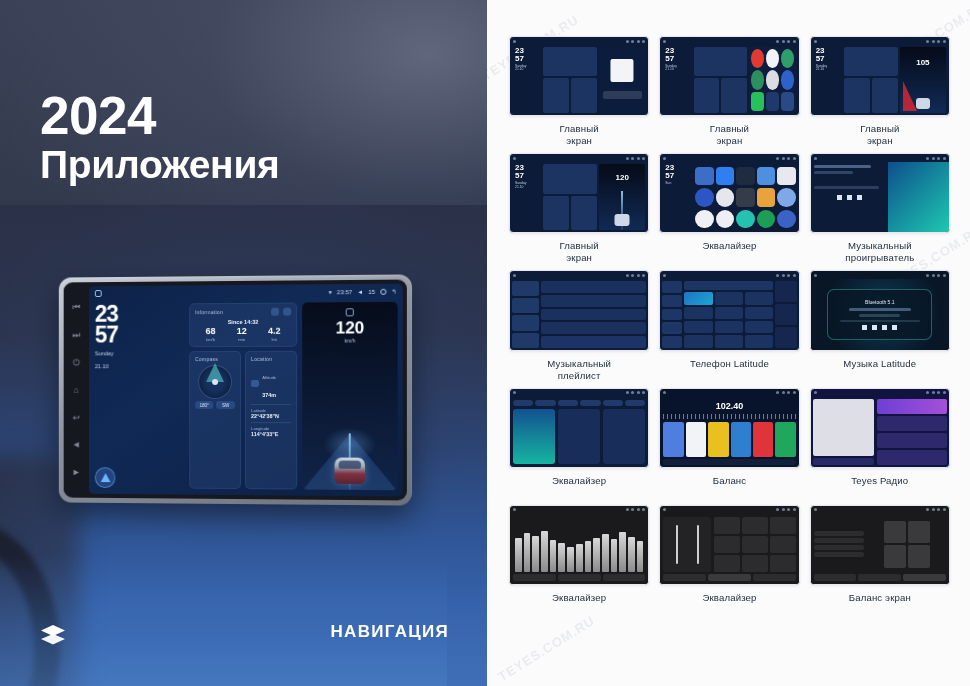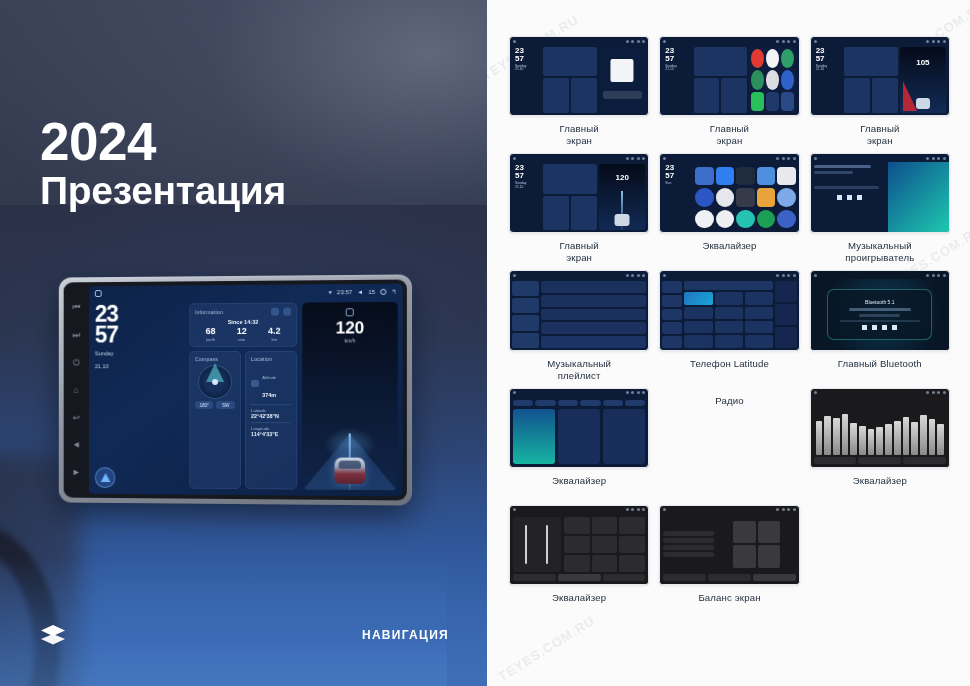--- a/index.html
+++ b/index.html
@@ -25,21 +25,21 @@
     position:absolute; left:40px; top:32px; display:flex; align-items:center; gap:9px; z-index:7;
   }
   .brand-name {
     font-size:27px; font-weight:700; letter-spacing:1.2px; color:#f2f4f8;
     font-family:"Liberation Sans", sans-serif;
   }
   .brand-badge {
     background:#fff; color:#2b3246; font-size:11px; font-weight:700; letter-spacing:1.2px;
     padding:3px 8px 3px 9px; border-radius:4px; line-height:1;
   }
-  .headline { position:absolute; left:40px; top:88px; z-index:7;margin-top:26px; }
+  .headline { position:absolute; left:40px; top:88px; z-index:7; }
   .headline .yr {
     font-size:53px; font-weight:700; color:#ffffff; line-height:1.04; letter-spacing:-0.5px;
   }
   .headline .l1, .headline .l2 {
     font-size:39px; font-weight:700; color:#ffffff; line-height:1.12; letter-spacing:-0.3px;
   }
 
   
   .dash {
     position:absolute; left:-40px; top:205px; width:570px; height:500px;
@@ -172,21 +172,21 @@
     background:rgba(40,60,95,.75); border-radius:4px 4px 2px 2px; }
   .glow-beam {
     position:absolute; left:50%; bottom:28px; transform:translateX(-50%);
     width:52px;height:34px; border-radius:50%;
     background:radial-gradient(ellipse at center, rgba(120,190,255,.34), rgba(0,0,0,0) 70%);
   }
 
   .layers-icon { position:absolute; left:40px; bottom:36px; z-index:8; }
   .nav-word {
     position:absolute; right:38px; bottom:44px; z-index:8;
-    color:#ffffff; font-size:12px; font-weight:700; letter-spacing:1.3px;
+    color:#ffffff; font-size:17px; font-weight:700; letter-spacing:1.3px;
   }
 
   
   .right {
     position:relative; width:483px; height:686px; background:#fbfbfc;
     padding:36px 20px 14px 22px; overflow:hidden;
   }
   .grid { display:grid; grid-template-columns:repeat(3,1fr); gap:6px 10px; }
   .cell { display:flex; flex-direction:column; align-items:center; }
   .thumb {
@@ -297,21 +297,21 @@
 <body>
 
 <div class="page">
 
   <div class="left">
     <div class="left-sheen"></div>
 
 
     <div class="headline">
       <div class="yr">2024</div>
-      <div class="l1">Презентация</div>
+      <div class="l1">Приложения</div>
     </div>
 
     <div class="dash">
       <div class="dash-blur-l"></div>
       <div class="wheel"></div>
 
       <div class="dash-glow"></div>
     </div>
 
     <div class="unit">
@@ -747,21 +747,21 @@
                 <div class="bt-ctrls">
                     <i></i>
                     <i></i>
                     <i></i>
                     <i></i>
                   </div>
               </div>
             </div>
           </div>
         </div>
-        <div class="caption" style="white-space:pre-line;">Главный Bluetooth</div>
+        <div class="caption" style="white-space:pre-line;">Музыка Latitude</div>
       </div>
 
       <div class="cell">
         <div class="thumb">
           <div class="tbar">
               <i class="tdot"></i>
             <span class="tright">
                 <i class="tdot"></i>
                 <i class="tdot"></i>
                 <i class="tdot"></i>
@@ -783,23 +783,77 @@
                   <div></div>
                   <div></div>
                 </div>
             </div>
           </div>
         </div>
         <div class="caption" style="white-space:pre-line;">Эквалайзер</div>
       </div>
 
       <div class="cell">
-        <div class="caption" style="white-space:pre-line;">Радио</div>
-      </div>
-
+        <div class="thumb" style="background:#07142c;">
+          <div class="tbar">
+              <i class="tdot"></i>
+            <span class="tright">
+                <i class="tdot"></i>
+                <i class="tdot"></i>
+                <i class="tdot"></i>
+                <i class="tdot"></i>
+              </span>
+          </div>
+          <div class="tbody">
+            <div class="mini-radio">
+              <div class="rd-freq">102.40</div>
+              <div class="rd-scale"></div>
+              <div class="rd-presets">
+                <div style="background:#4e7fe0;"></div>
+                <div style="background:#f2f3f6;"></div>
+                <div style="background:#e8c020;"></div>
+                <div style="background:#2f7fd0;"></div>
+                <div style="background:#e0343c;"></div>
+                <div style="background:#1fa85c;"></div>
+              </div>
+              <div class="rd-bottom"></div>
+            </div>
+          </div>
+        </div>
+        <div class="caption" style="white-space:pre-line;">Баланс</div>
+      </div>
+
+      <div class="cell">
+        <div class="thumb" style="background:#121440;">
+          <div class="tbar">
+              <i class="tdot"></i>
+            <span class="tright">
+                <i class="tdot"></i>
+                <i class="tdot"></i>
+                <i class="tdot"></i>
+                <i class="tdot"></i>
+              </span>
+          </div>
+          <div class="tbody">
+            <div class="mini-teyes">
+              <div class="ty-left">
+                <div class="ty-art"></div>
+                <div style="height:7px;background:rgba(40,48,110,.8);border-radius:2px;"></div>
+              </div>
+              <div class="ty-right">
+                <div class="ty-row act"></div>
+                  <div class="ty-row"></div>
+                  <div class="ty-row"></div>
+                  <div class="ty-row"></div>
+              </div>
+            </div>
+          </div>
+        </div>
+        <div class="caption" style="white-space:pre-line;">Teyes Радио</div>
+      </div>
 
       <div class="cell">
         <div class="thumb" style="background:#1a1a1c;">
           <div class="tbar">
               <i class="tdot"></i>
             <span class="tright">
                 <i class="tdot"></i>
                 <i class="tdot"></i>
                 <i class="tdot"></i>
                 <i class="tdot"></i>

